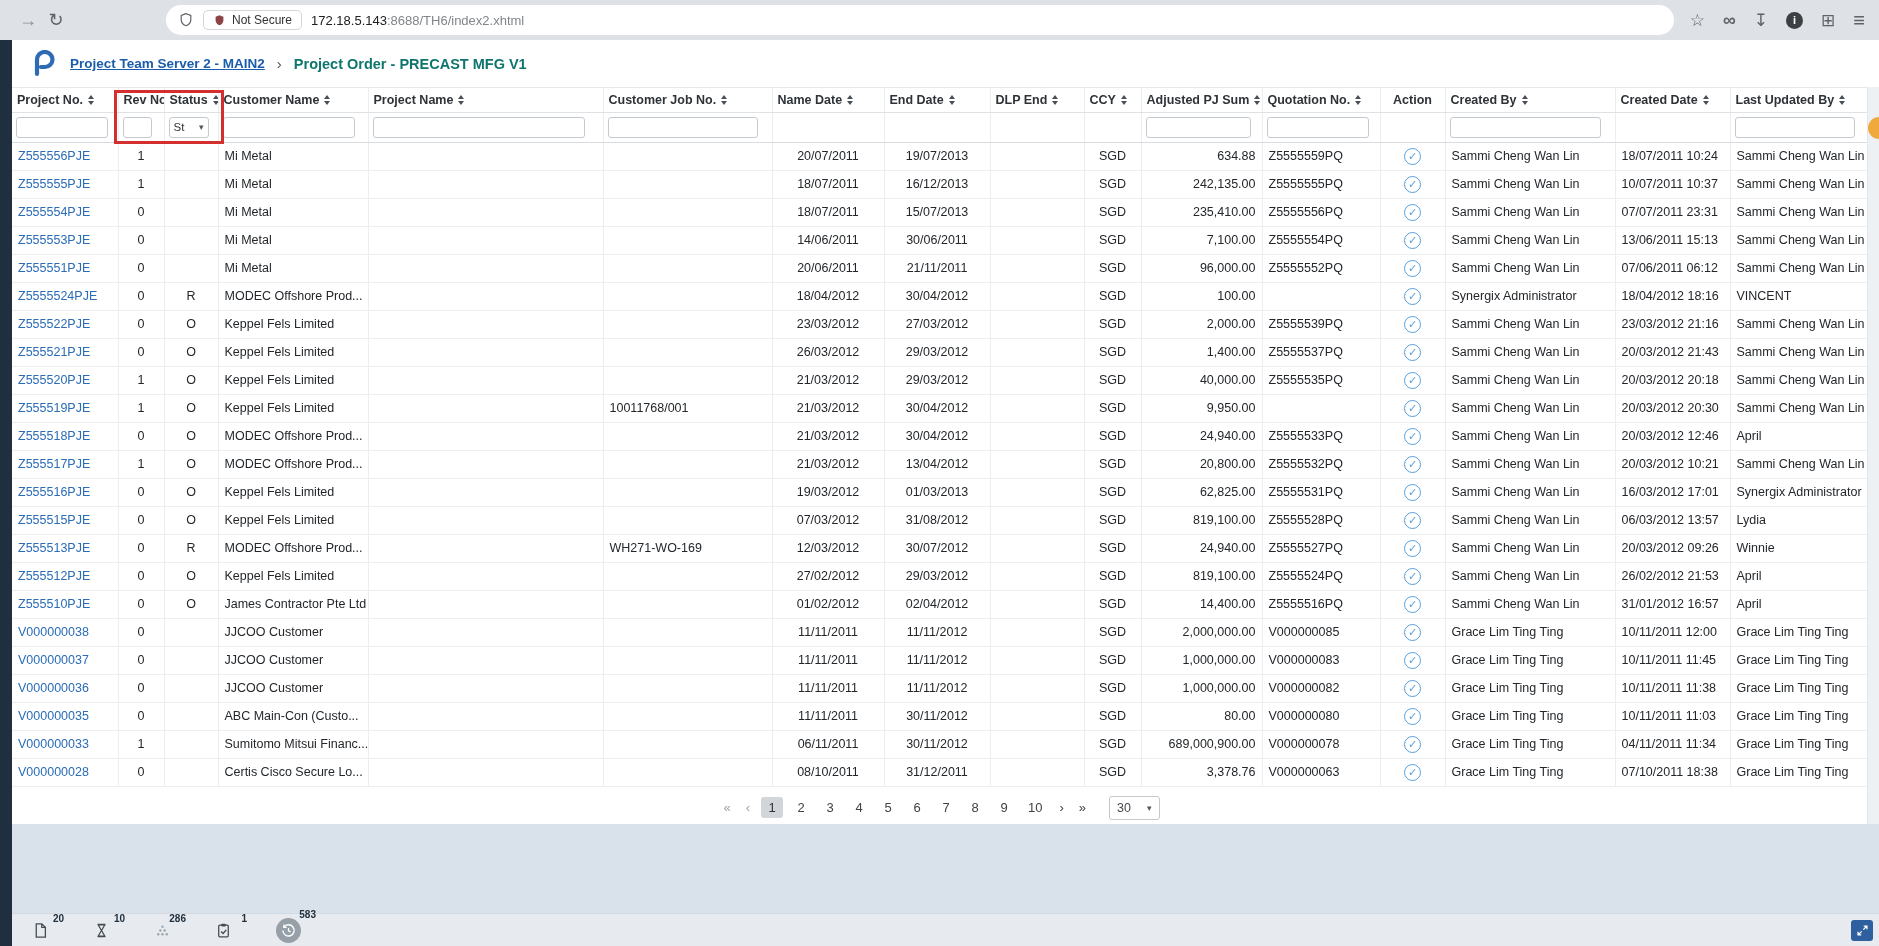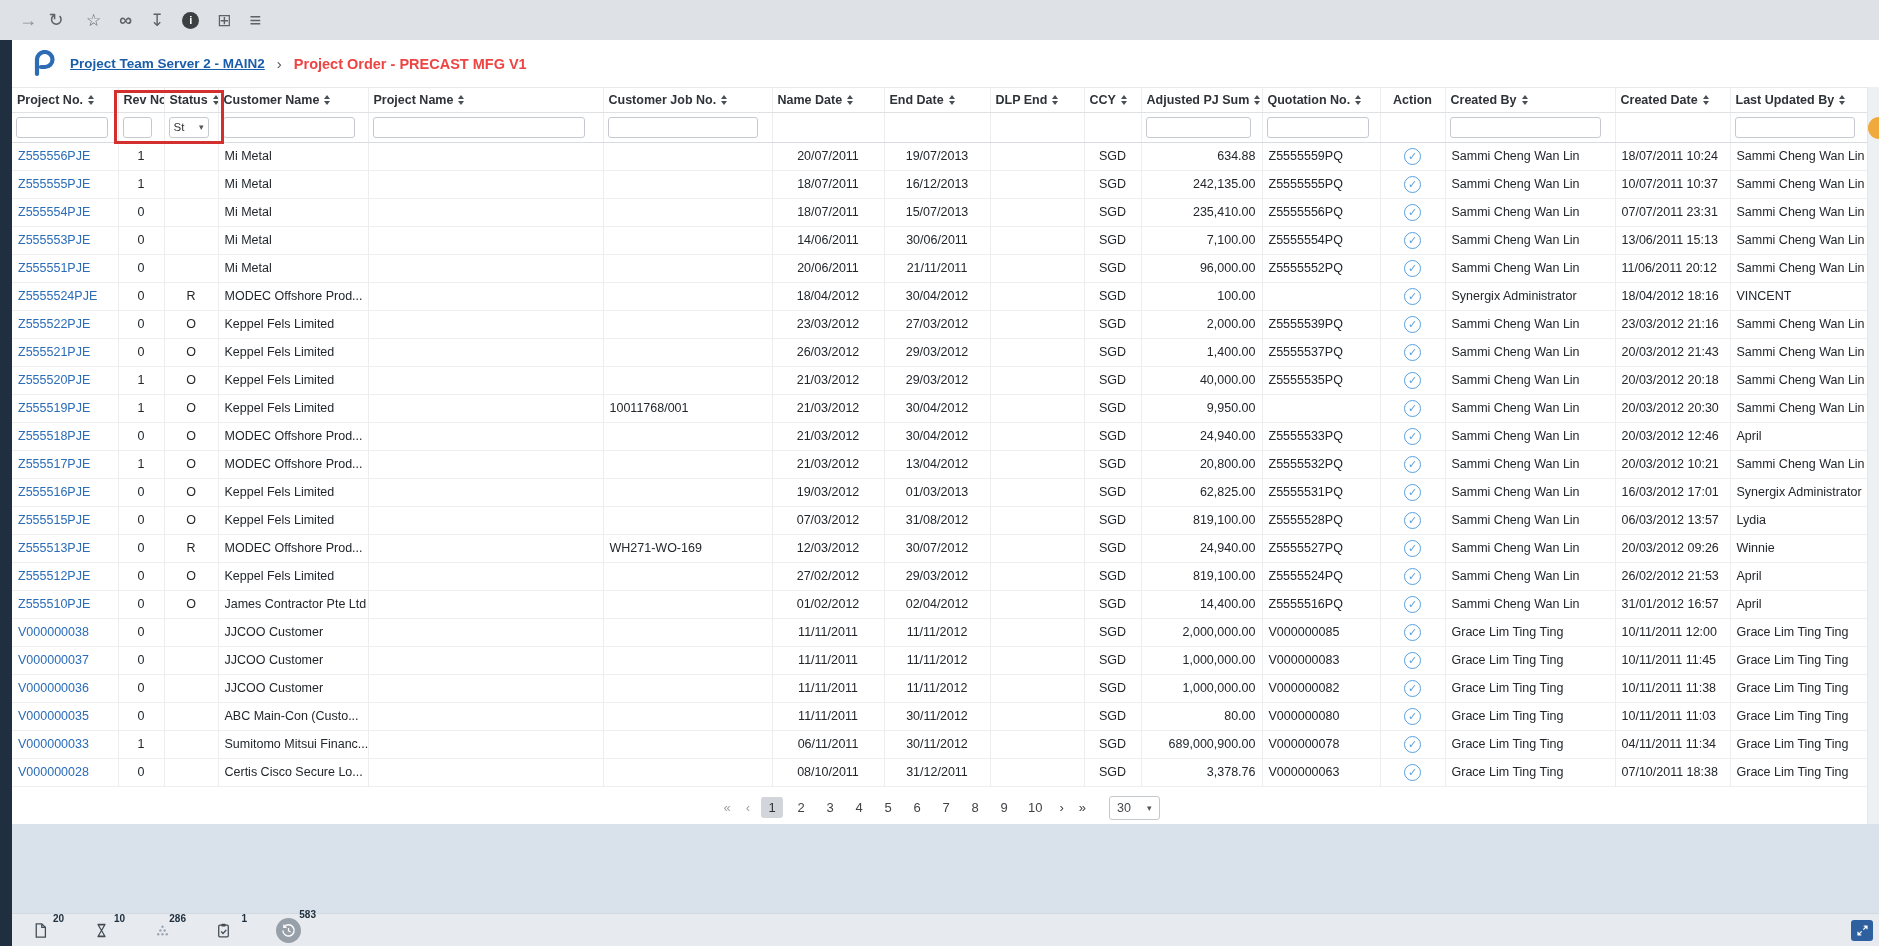--- a/index.html
+++ b/index.html
@@ -40,21 +40,21 @@
   .left-strip { position:absolute; left:0; top:40px; bottom:0; width:12px; background:#1f2f3f; }
 
   
   .app-header {
     position:absolute; top:40px; left:12px; right:0; height:47px; background:#fff;
     display:flex; align-items:center; padding-left:18px; gap:12px;
   }
   .logo { width:28px; height:28px; }
   .crumb-link { color:#1a5dab; font-weight:bold; font-size:13.5px; text-decoration:underline; cursor:pointer; }
   .crumb-sep { color:#555; font-size:15px; }
-  .page-title { color:#ef4444; font-weight:bold; font-size:14.5px; }
+  .page-title { color:#0f766e; font-weight:bold; font-size:14.5px; }
 
   
   .content-white { position:absolute; top:87px; left:12px; right:12px; height:808px; background:#fff; border-top:1px solid #e6e8ea; }
   table.grid { border-collapse:collapse; table-layout:fixed; width:1855px; }
   th, td { border-right:1px solid #ebedef; overflow:hidden; white-space:nowrap; }
   thead th { padding:0 5px; height:24px; font-size:12.5px; font-weight:bold; color:#2e3338; text-align:left; border-bottom:1px solid #dfe2e5; }
   .th-inner { display:flex; align-items:center; gap:5px; }
   .th-inner.al-center { justify-content:center; }
   .sort { display:inline-flex; flex-direction:column; cursor:pointer; }
   .sort i { display:block; width:0; height:0; border-left:3.5px solid transparent; border-right:3.5px solid transparent; }
@@ -119,20 +119,32 @@
     position:absolute; right:6px; bottom:5px; width:22px; height:21px; background:#2e5f9e;
     border-radius:3px; display:flex; align-items:center; justify-content:center; cursor:pointer;
   }
 </style>
 </head>
 <body>
 
 <div class="chrome">
   <span class="nav-ic fwd">→</span>
   <span class="nav-ic">↻</span>
+  <div class="url-bar">
+    <svg width="16" height="16" viewBox="0 0 16 16">
+        <path d="M8 1.6L3.2 3.4v4.2c0 3.6 3 5.6 4.8 6.2 1.8-.6 4.8-2.6 4.8-6.2V3.4z" fill="none" stroke="#5f6368" stroke-width="1.2"></path>
+      </svg>
+    <span class="chip">
+      <svg width="13" height="13" viewBox="0 0 16 16">
+          <path d="M8 1.6L3.2 3.4v4.2c0 3.6 3 5.6 4.8 6.2 1.8-.6 4.8-2.6 4.8-6.2V3.4z" fill="#8d4343"></path>
+        </svg>
+      <span>Not Secure</span>
+    </span>
+    <span class="url-text"><span class="url-host">172.18.5.143</span><span class="url-rest">:8688/TH6/index2.xhtml</span></span>
+  </div>
   <div class="chrome-right">
     <span class="cr-ic">☆</span>
     <span class="cr-ic inf">∞</span>
     <span class="cr-ic">↧</span>
     <span class="info-circle">i</span>
     <span class="cr-ic">⊞</span>
     <span class="cr-ic menu">≡</span>
   </div>
 </div>
 
@@ -409,21 +421,21 @@
           <td class="al-left"></td>
           <td class="al-left"></td>
           <td class="al-center">20/06/2011</td>
           <td class="al-center">21/11/2011</td>
           <td class="al-center"></td>
           <td class="al-center">SGD</td>
           <td class="al-right">96,000.00</td>
           <td class="al-left">Z5555552PQ</td>
           <td class="al-center"><span class="action-check">✓</span></td>
           <td class="al-left">Sammi Cheng Wan Lin</td>
-          <td class="al-left">11/06/2011 20:12</td>
+          <td class="al-left">07/06/2011 06:12</td>
           <td class="al-left">Sammi Cheng Wan Lin</td>
         </tr>
         <tr>
           <td class="al-left"><a class="cell-link">Z5555524PJE</a></td>
           <td class="al-center">0</td>
           <td class="al-center">R</td>
           <td class="al-left">MODEC Offshore Prod...</td>
           <td class="al-left"></td>
           <td class="al-left"></td>
           <td class="al-center">18/04/2012</td>

